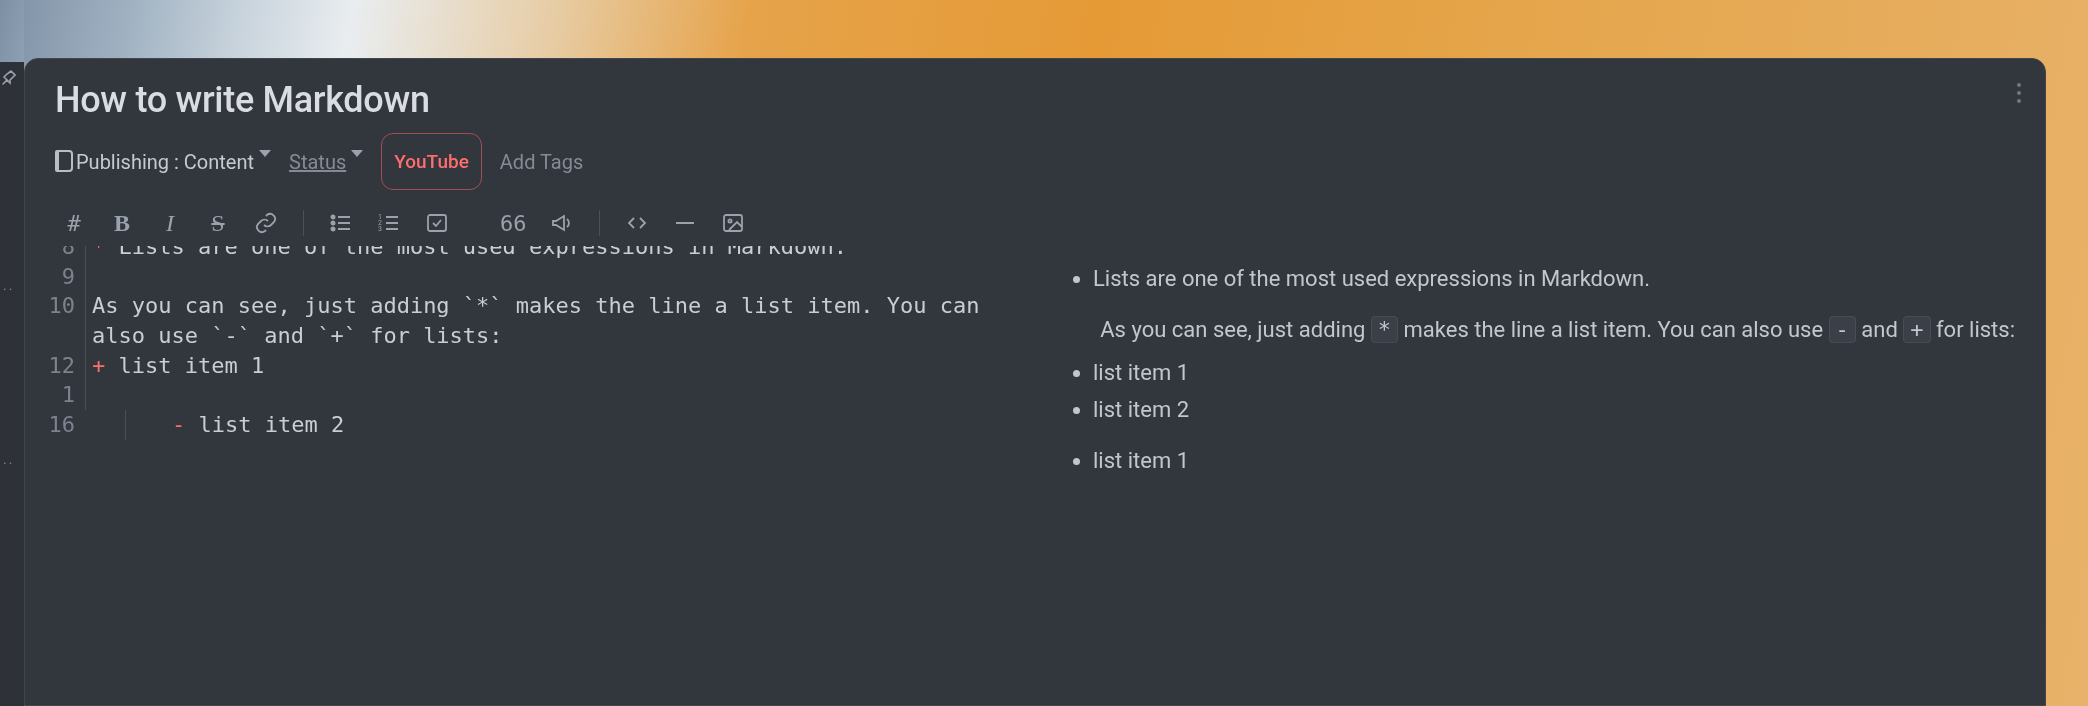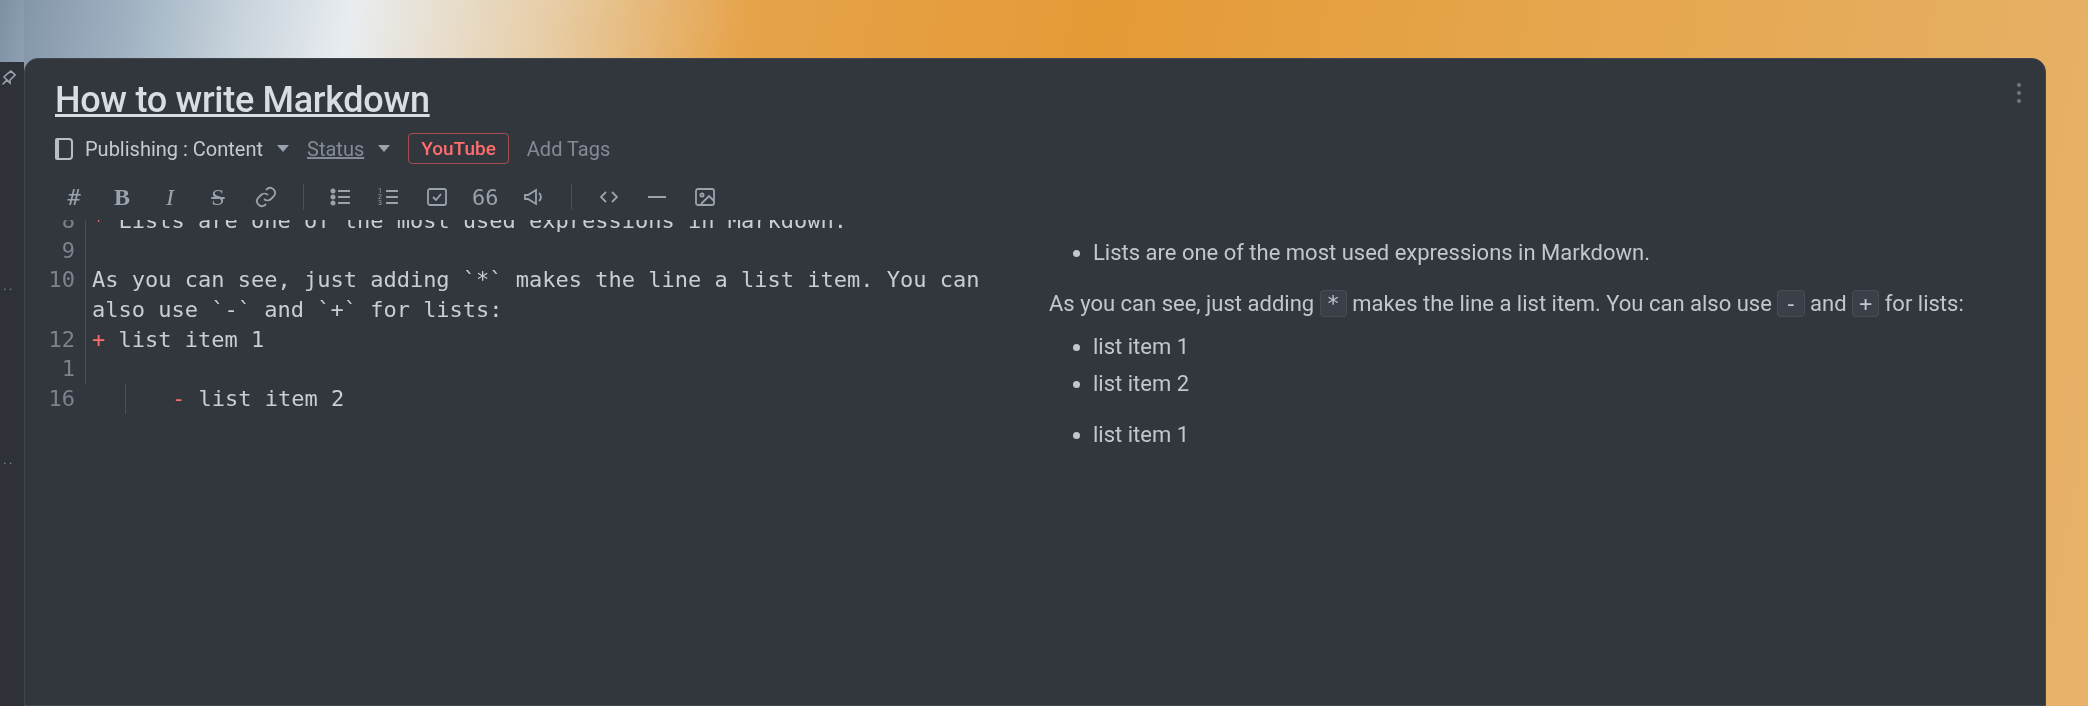--- a/index.html
+++ b/index.html
@@ -47,51 +47,50 @@
 
   .header {
     padding: 20px 30px 8px 30px;
     position: relative;
   }
   .title {
     color: #d9dde3;
     font-size: 36px;
     font-weight: 500;
     letter-spacing: -0.3px;
-    text-decoration: underline;
   }
   .more-dots {
     position: absolute; right: 18px; top: 18px;
     display: flex; flex-direction: column; gap: 4px;
     padding: 6px;
   }
   .more-dots span {
     width: 4px; height: 4px; border-radius: 50%; background: #6f7783;
   }
 
   .meta-row {
     display: flex; align-items: center; gap: 18px;
     padding: 4px 30px 14px 30px;
     color: #c5cad2;
     font-size: 20px;
   }
-  .meta-item { display: inline-flex; align-items: center; gap: 12px; cursor: pointer; }
+  .meta-item { display: inline-flex; gap: 3px; cursor: pointer; }
   .meta-item.dim { color: #848b96; text-decoration: underline; }
   .book-icon {
     width: 18px; height: 22px; border: 2px solid #b8bec8; border-radius: 2px 4px 4px 2px;
     border-left-width: 4px;
   }
   .chev {
     width: 0; height: 0; border-left: 6px solid transparent; border-right: 6px solid transparent;
     border-top: 7px solid #9aa2ad; margin-left: 2px;
   }
   .tag-pill {
     border: 1px solid rgba(255,98,98,0.55);
-    border-radius: 4px;
-    padding: 3px 12px;
+    border-radius: 12px;
+    padding: 16px 12px;
     color: #ff6d6d;
     font-size: 19px; font-weight: 500;
     cursor: pointer;
   }
   .add-tags { color: #848b96; cursor: pointer; }
 
   
   .toolbar {
     display: flex; align-items: center; gap: 22px;
     padding: 6px 30px 10px 36px;
@@ -99,21 +98,21 @@
   }
   .toolbar .sep {
     width: 1px; height: 26px; background: #4a4f58; margin: 0 2px;
   }
   .tb-btn {
     width: 26px; height: 26px; display: inline-flex; align-items: center; justify-content: center;
     cursor: pointer; color: #9aa2ad;
   }
   .tb-btn svg { width: 24px; height: 24px; stroke: currentColor; fill: none; stroke-width: 1.8; }
   .tb-btn.txt { font-size: 22px; font-family: ui-monospace, monospace; font-weight: 500; }
-  .tb-btn.wide { width: auto; }
+  .tb-btn.wide { width: auto; margin-left: 28px; }
 
   
   .content {
     flex: 1; display: flex; min-height: 0;
   }
   .editor-pane {
     width: 50%;
     font-family: "SFMono-Regular", ui-monospace, Menlo, Consolas, monospace;
     font-size: 22px;
     line-height: 1.35;
@@ -140,21 +139,21 @@
   .preview-pane {
     width: 50%;
     padding: 6px 30px 0 14px;
     color: #c2c7cf;
     font-size: 22px;
     line-height: 1.5;
     overflow: hidden;
   }
   .preview-pane ul { list-style: disc; padding-left: 44px; margin: 10px 0 18px 0; }
   .preview-pane li { margin: 4px 0; }
-  .preview-pane p { margin: 10px 0 10px 0; }
+  .preview-pane p { margin: 10px 0 10px 0; text-align: right; }
   .inline-code {
     font-family: ui-monospace, Menlo, monospace;
     background: #3b4048; border: 1px solid #474d56; border-radius: 4px;
     padding: 0 6px;
   }
 </style>
 </head>
 <body>
 
 <div class="left-gutter">

